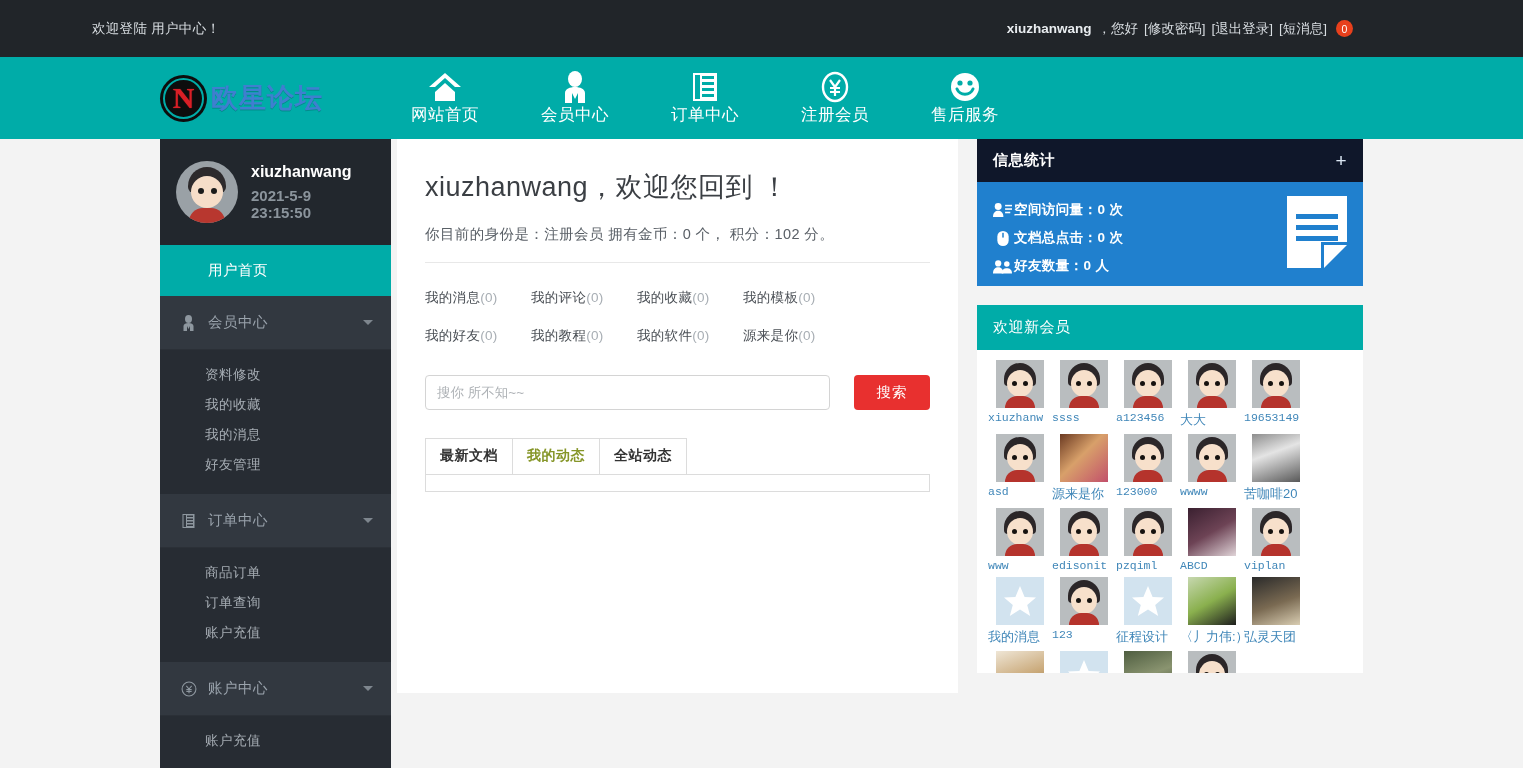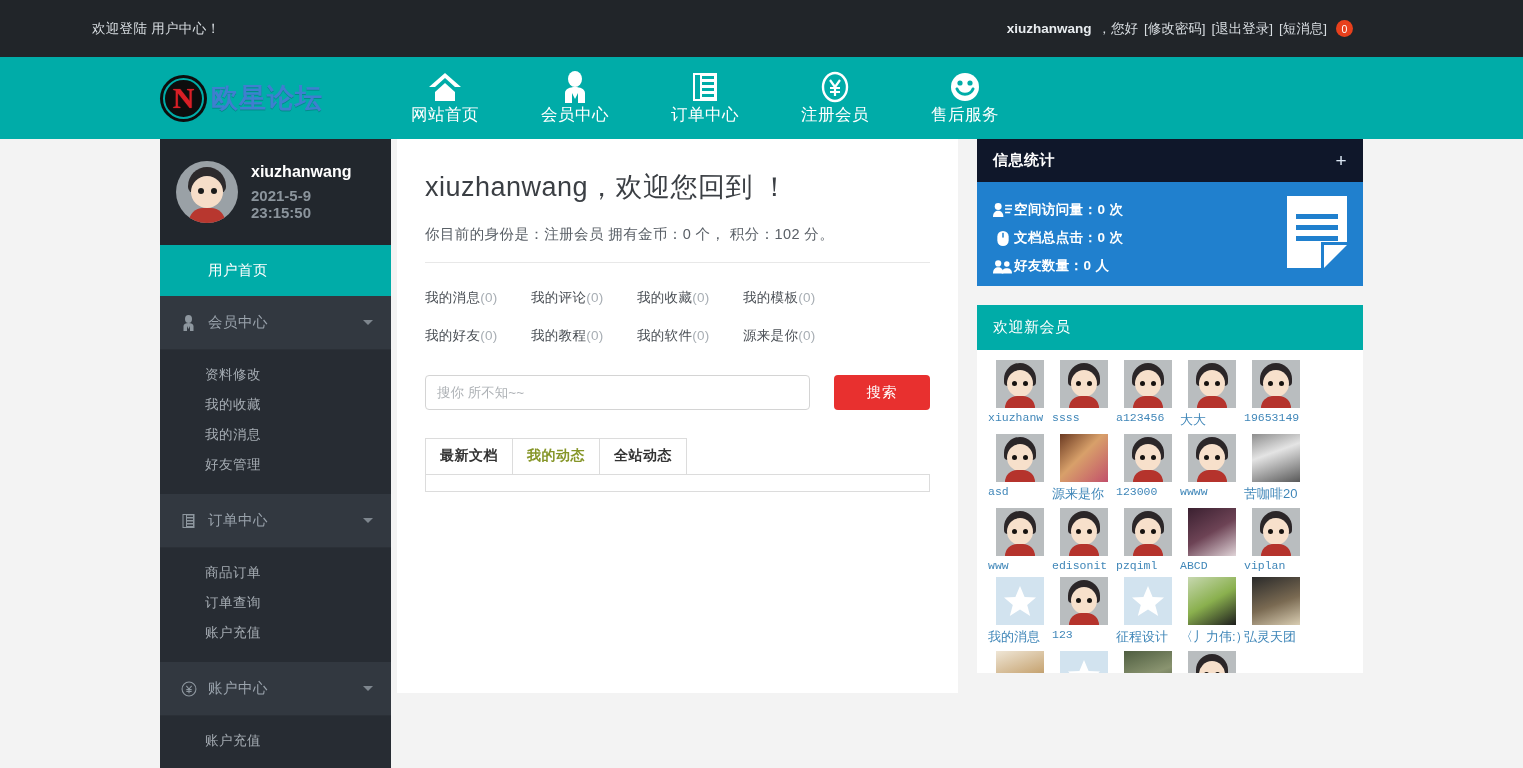--- a/index.html
+++ b/index.html
@@ -123,21 +123,21 @@
   }
   .links-grid a .cnt { color: #a8aeb4; }
   .search-row { display: flex; gap: 24px; margin-top: 20px; align-items: stretch; }
   .search-input {
     flex: 1; max-width: 418px; height: 35px; border: 1px solid #d4d4d4; border-radius: 4px;
     padding: 0 11px; font-size: 13.5px; color: #333; outline: none; background: #fff;
     font-family: "Liberation Sans", sans-serif;
   }
   .search-input::placeholder { color: #aeb2b6; }
   .search-btn {
-    width: 96px; background: #e8302f; color: #fff; border: none; border-radius: 4px;
+    width: 76px; background: #e8302f; color: #fff; border: none; border-radius: 4px;
     font-size: 14.5px; cursor: pointer; font-family: "Liberation Sans", sans-serif; letter-spacing: 1px;
   }
   .tabs { margin-top: 28px; display: flex; border-bottom: 1px solid #dcdcdc; }
   .tab {
     padding: 8px 14px 9px 14px; font-size: 14px; color: #333; font-weight: 700;
     border: 1px solid #dcdcdc; border-bottom: none; background: #fff;
     margin-right: -1px; cursor: pointer; letter-spacing: .5px;
   }
   .tab.sel { color: #869629; }
   .tab-body { border: 1px solid #dcdcdc; border-top: none; height: 17px; }

